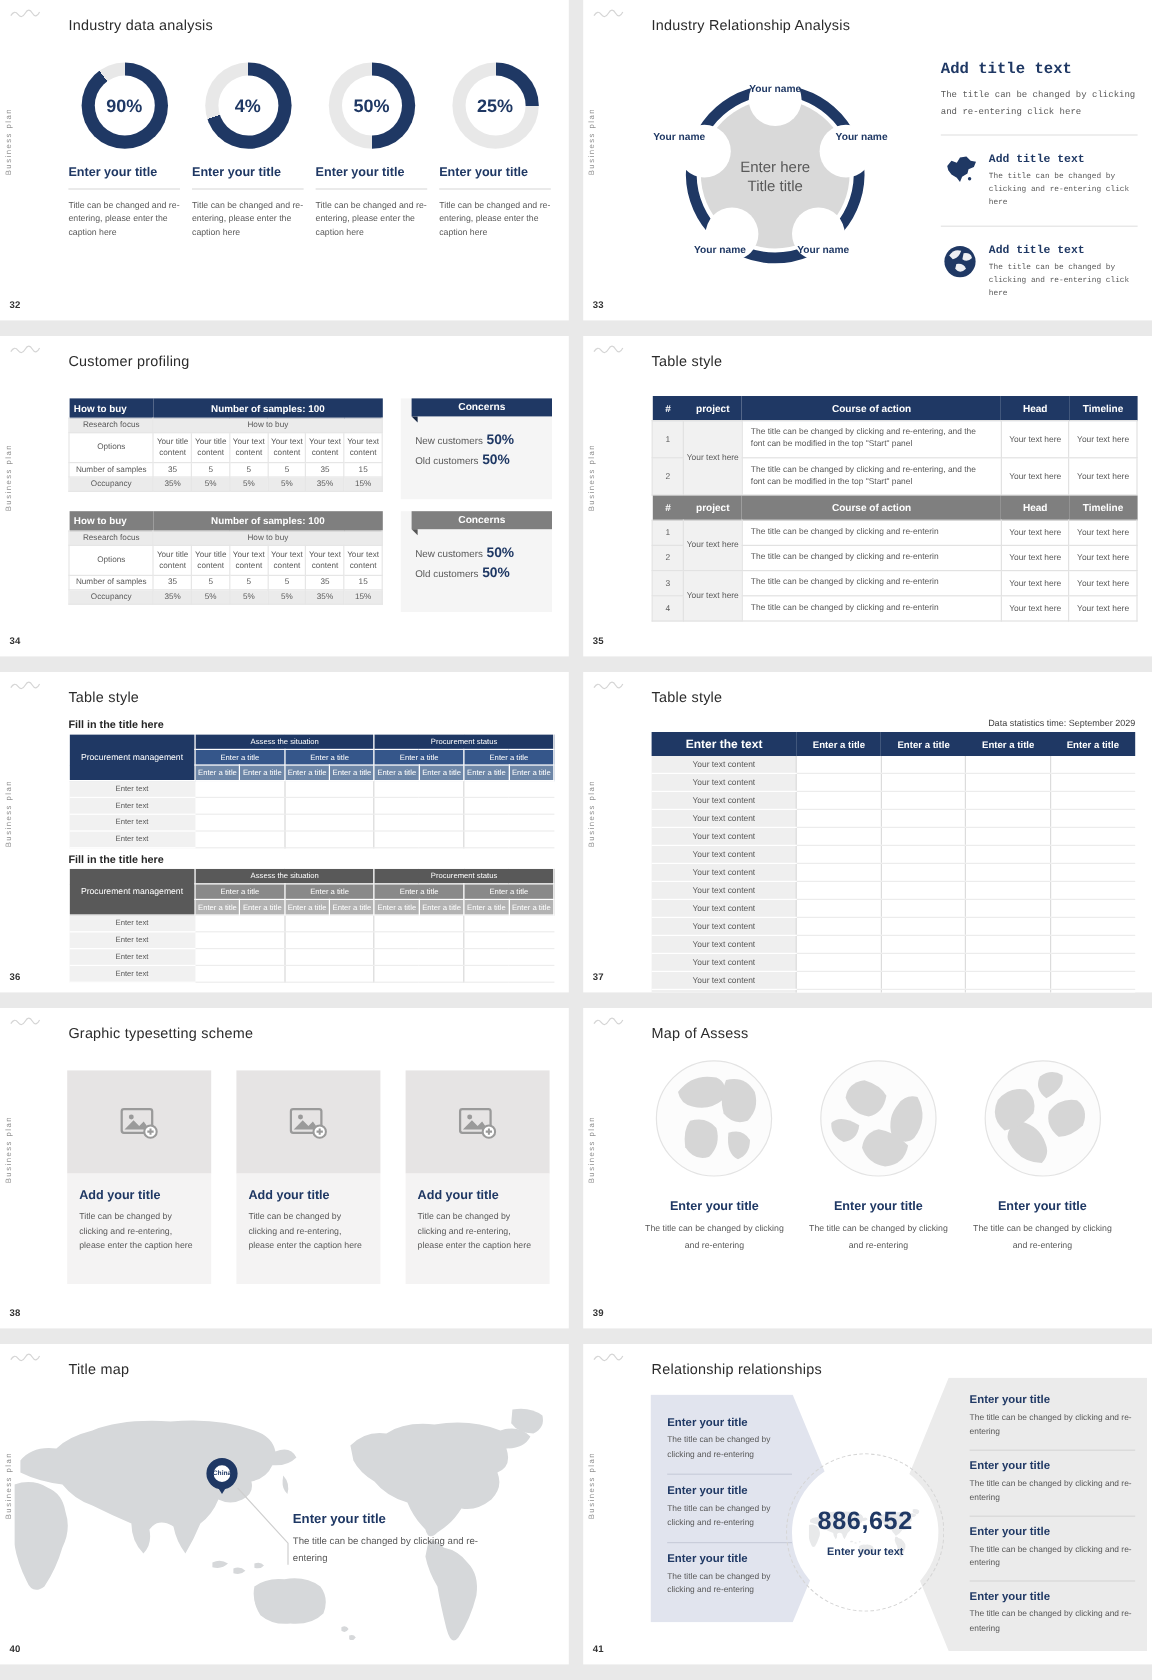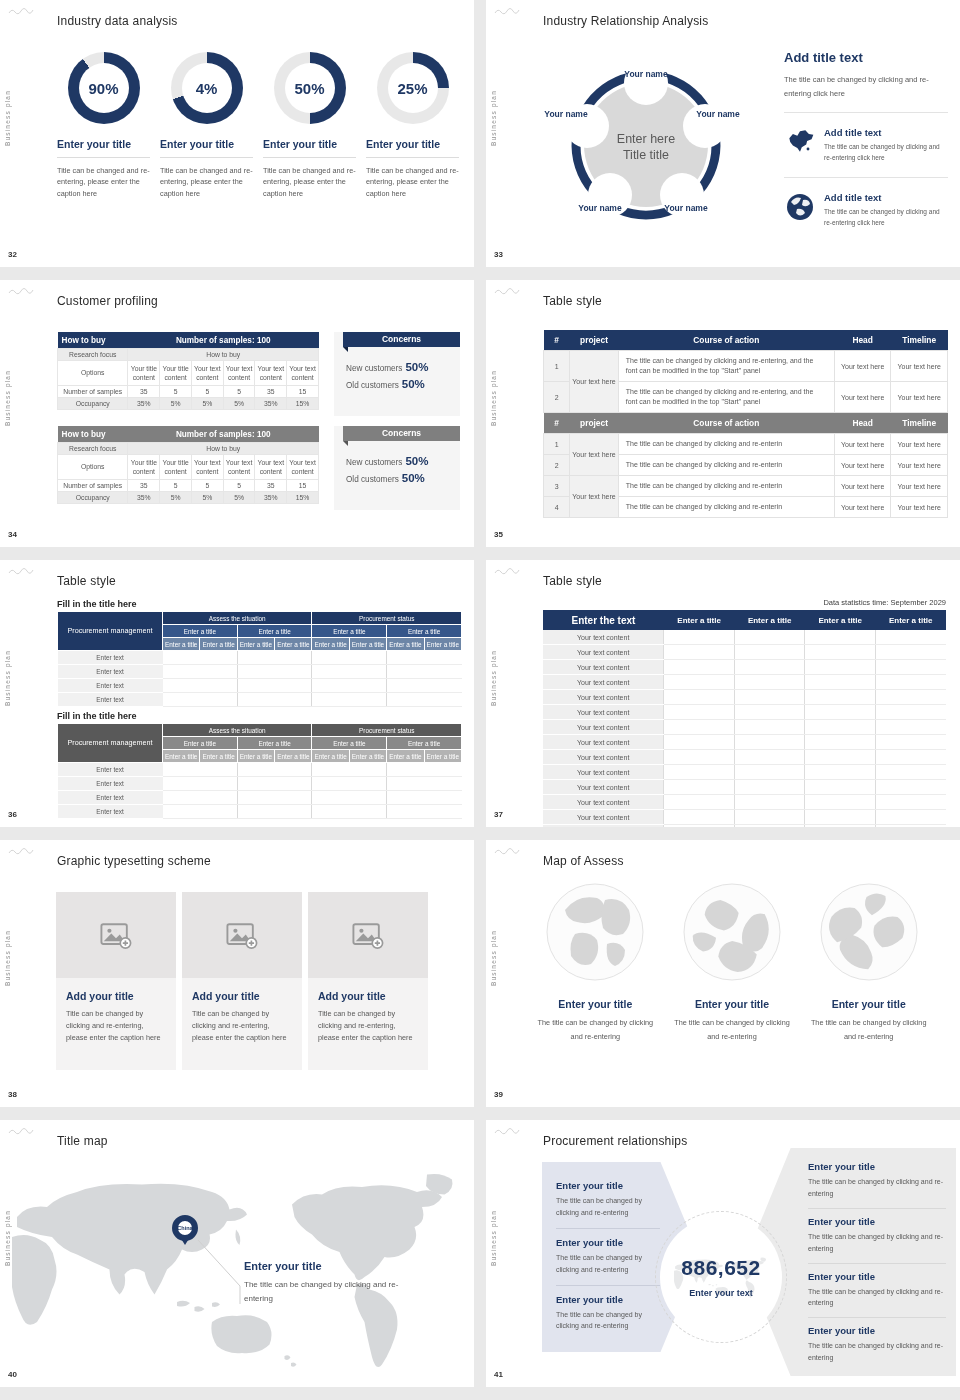--- a/index.html
+++ b/index.html
@@ -17,21 +17,21 @@
   .donut{position:relative;width:72px;height:72px;border-radius:50%;margin:0 auto;}
   .donut::after{content:"";position:absolute;inset:11px;background:#fff;border-radius:50%;}
   .dpct{position:absolute;inset:0;display:flex;align-items:center;justify-content:center;font-size:15px;font-weight:bold;color:#1f3864;z-index:1;}
   .dhead{margin-top:14px;font-size:10.5px;font-weight:bold;color:#1f3864;border-bottom:1px solid #dcdcdc;padding-bottom:7px;}
   .dcap{margin-top:7px;font-size:7.3px;color:#595959;line-height:1.55;}
   
   .gear-wrap{position:absolute;left:25px;top:45px;width:265px;height:210px;}
   .gear-center{position:absolute;left:85px;top:86px;width:100px;text-align:center;font-size:12.5px;color:#595959;line-height:1.3;}
   .gnode{position:absolute;width:46px;text-align:center;font-size:8.5px;font-weight:bold;color:#1f3864;line-height:1.2;}
   .n0{left:112px;top:24px;} .n1{left:184px;top:64px;} .n2{left:152px;top:158px;} .n3{left:66px;top:158px;} .n4{left:32px;top:64px;}
-  .s33-right{position:absolute;left:298px;top:50px;width:164px;}
+  .s33-right{position:absolute;left:298px;top:50px;width:164px;font-family:Liberation Mono, monospace;}
   .s33-right h3{margin:0;font-size:13px;font-weight:bold;color:#1f3864;}
   .s33-right .para{margin-top:8px;font-size:7.5px;color:#595959;line-height:1.9;}
   .s33-div{border-top:1px solid #e3e3e3;margin:10px 0;}
   .s33-item{display:flex;gap:8px;align-items:flex-start;padding:4px 0;}
   .s33-item .ic{flex:0 0 32px;}
   .s33-item .ih{font-size:9.5px;font-weight:bold;color:#1f3864;}
   .s33-item .it{margin-top:3px;font-size:6.5px;color:#595959;line-height:1.7;}
   
   table{border-collapse:collapse;table-layout:fixed;width:100%;}
   .t34{font-size:6.8px;color:#595959;}
@@ -74,21 +74,21 @@
   .t36 .cell{background:#fff;border-bottom:1px solid #ededed;height:13px;}
   .t36 .gb{border-right:1px solid #d9d9d9;}
   .s37-note{position:absolute;right:14px;top:38px;font-size:7.5px;color:#404040;}
   .t37-wrap{position:absolute;left:57px;top:50px;width:403px;}
   .t37{font-size:7px;color:#595959;}
   .t37 th{background:#1f3864;color:#fff;height:18px;font-weight:bold;font-size:8px;}
   .t37 th.big{font-size:10px;}
   .t37 .lbl{background:#efefef;border-bottom:1px solid #fff;text-align:center;height:12px;}
   .t37 .cell{background:#fff;border-bottom:1px solid #ececec;border-left:1px solid #dcdcdc;height:12px;}
   
-  .cards{position:absolute;left:56px;top:52px;width:404px;display:flex;gap:6px;}
+  .cards{position:absolute;left:56px;top:52px;width:404px;display:flex;gap:21px;}
   .card{width:120px;}
   .card .imgbox{height:86px;background:#e6e4e4;display:flex;align-items:center;justify-content:center;}
   .card .txtbox{height:92px;background:#f4f3f3;padding:12px 10px 0;box-sizing:border-box;}
   .card .ct{font-size:10.5px;font-weight:bold;color:#1f3864;}
   .card .cc{margin-top:6px;font-size:7.3px;color:#595959;line-height:1.65;}
   
   .globes{position:absolute;left:50px;top:42px;width:392px;display:flex;gap:18px;}
   .gcol{width:119px;text-align:center;}
   .gcol .gt{margin-top:12px;font-size:10.5px;font-weight:bold;color:#1f3864;}
   .gcol .gc{margin-top:6px;font-size:7.3px;color:#595959;line-height:1.9;}
@@ -887,21 +887,21 @@
       <div class="c">The title can be changed by clicking and re-entering</div>
     </div>
     <div class="snum">40</div>
   </div>
 
   <div class="slide">
     <svg class="logo" viewBox="0 0 26 10">
         <use href="#logo-squiggle"></use>
       </svg>
     <div class="vtext">Business plan</div>
-    <div class="stitle">Procurement relationships</div>
+    <div class="stitle">Relationship relationships</div>
     <div class="panelL">
       <div class="pitem">
         <div class="pt">Enter your title</div>
         <div class="pc">The title can be changed by clicking and re-entering</div>
       </div>
       <div class="pitem">
         <div class="pt">Enter your title</div>
         <div class="pc">The title can be changed by clicking and re-entering</div>
       </div>
       <div class="pitem">

